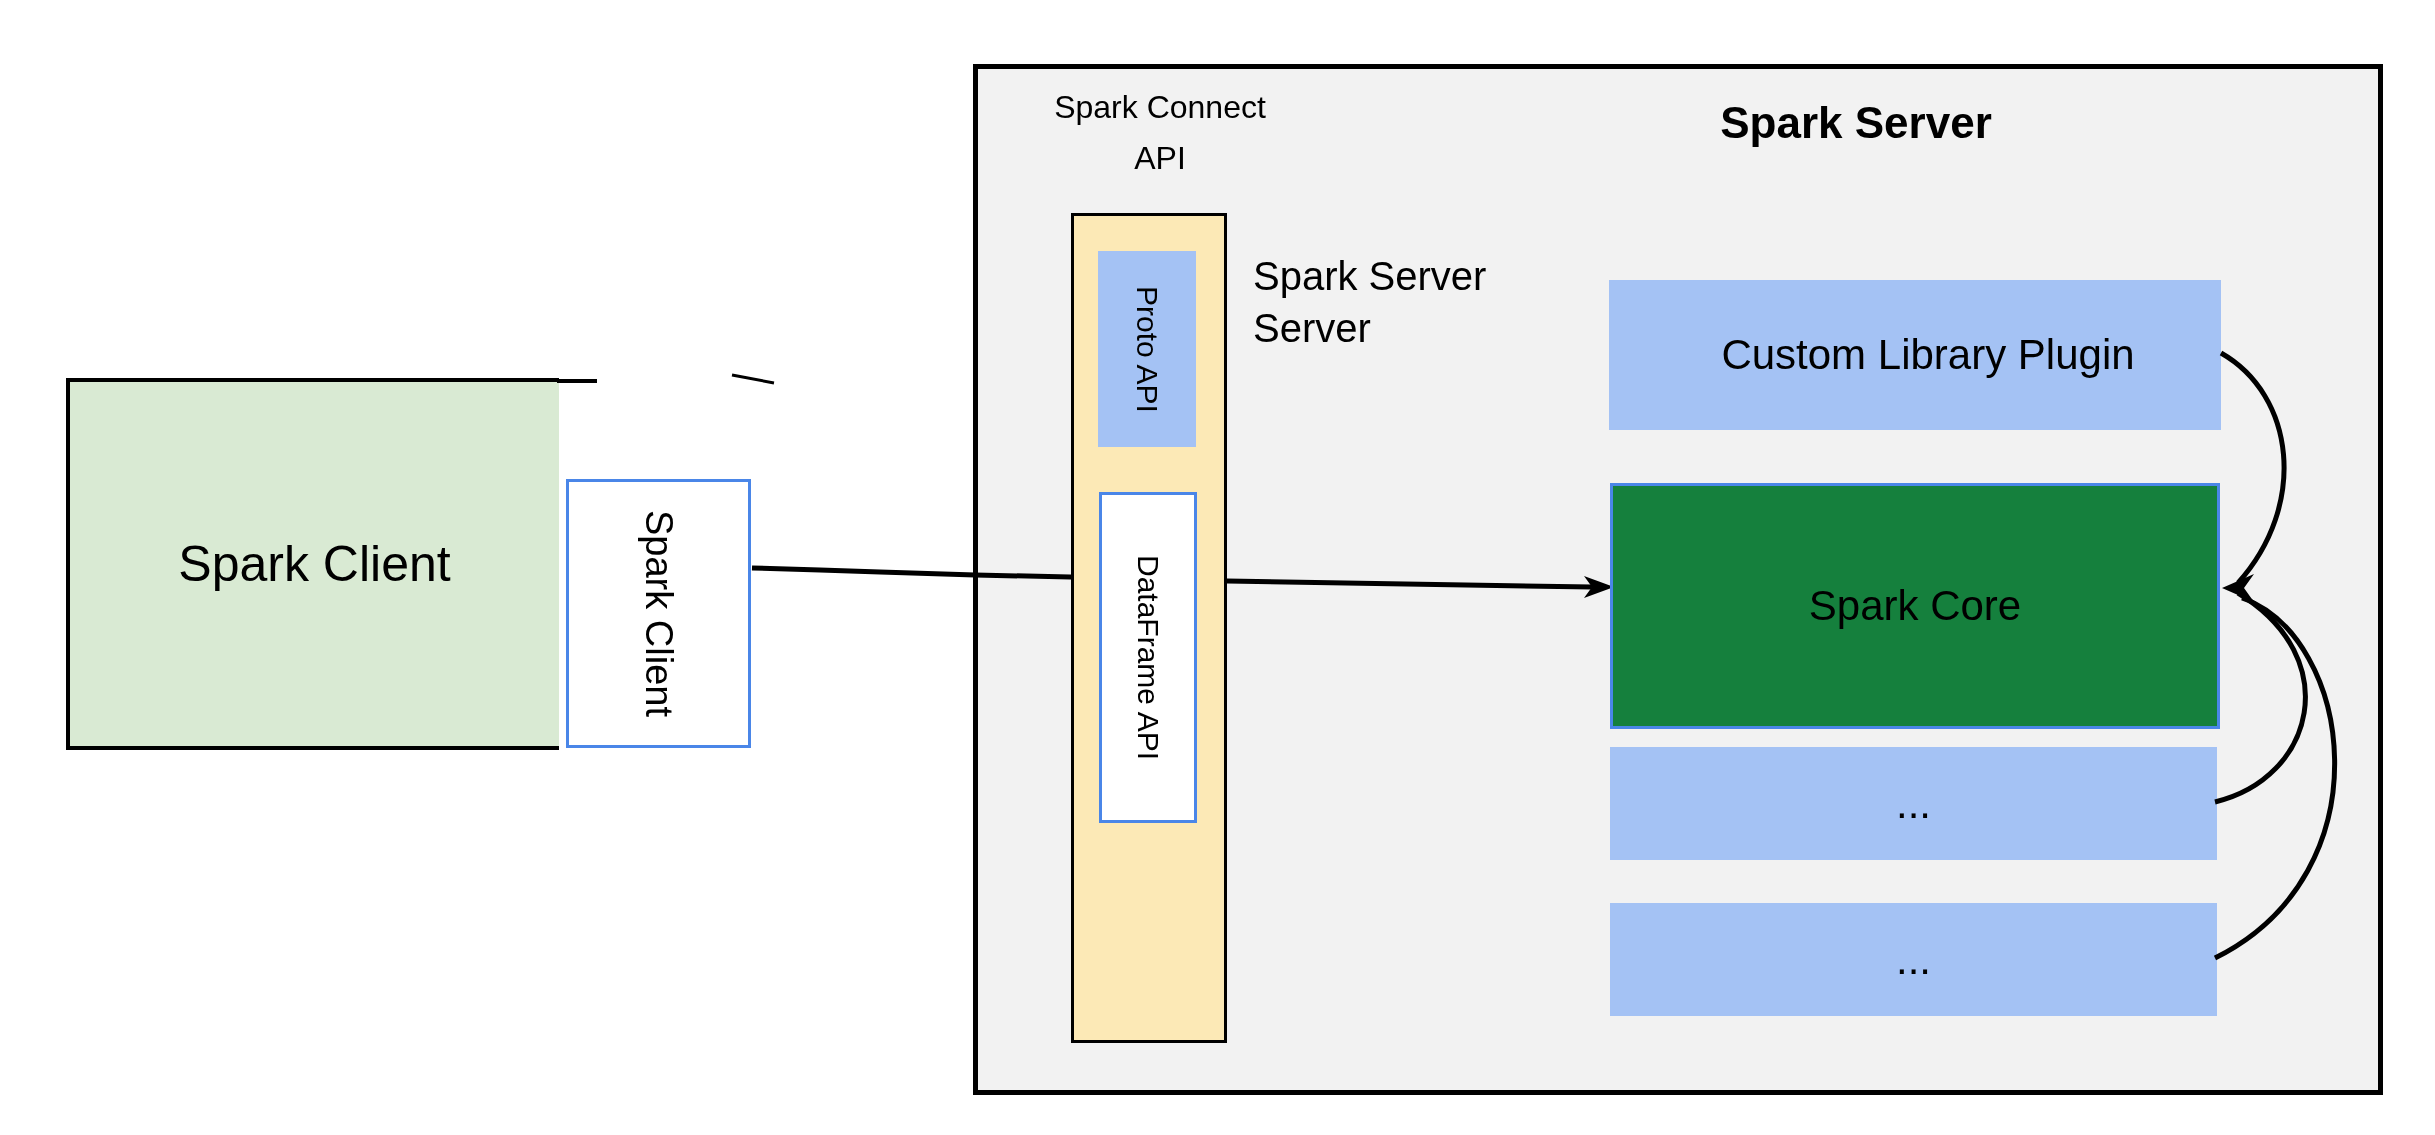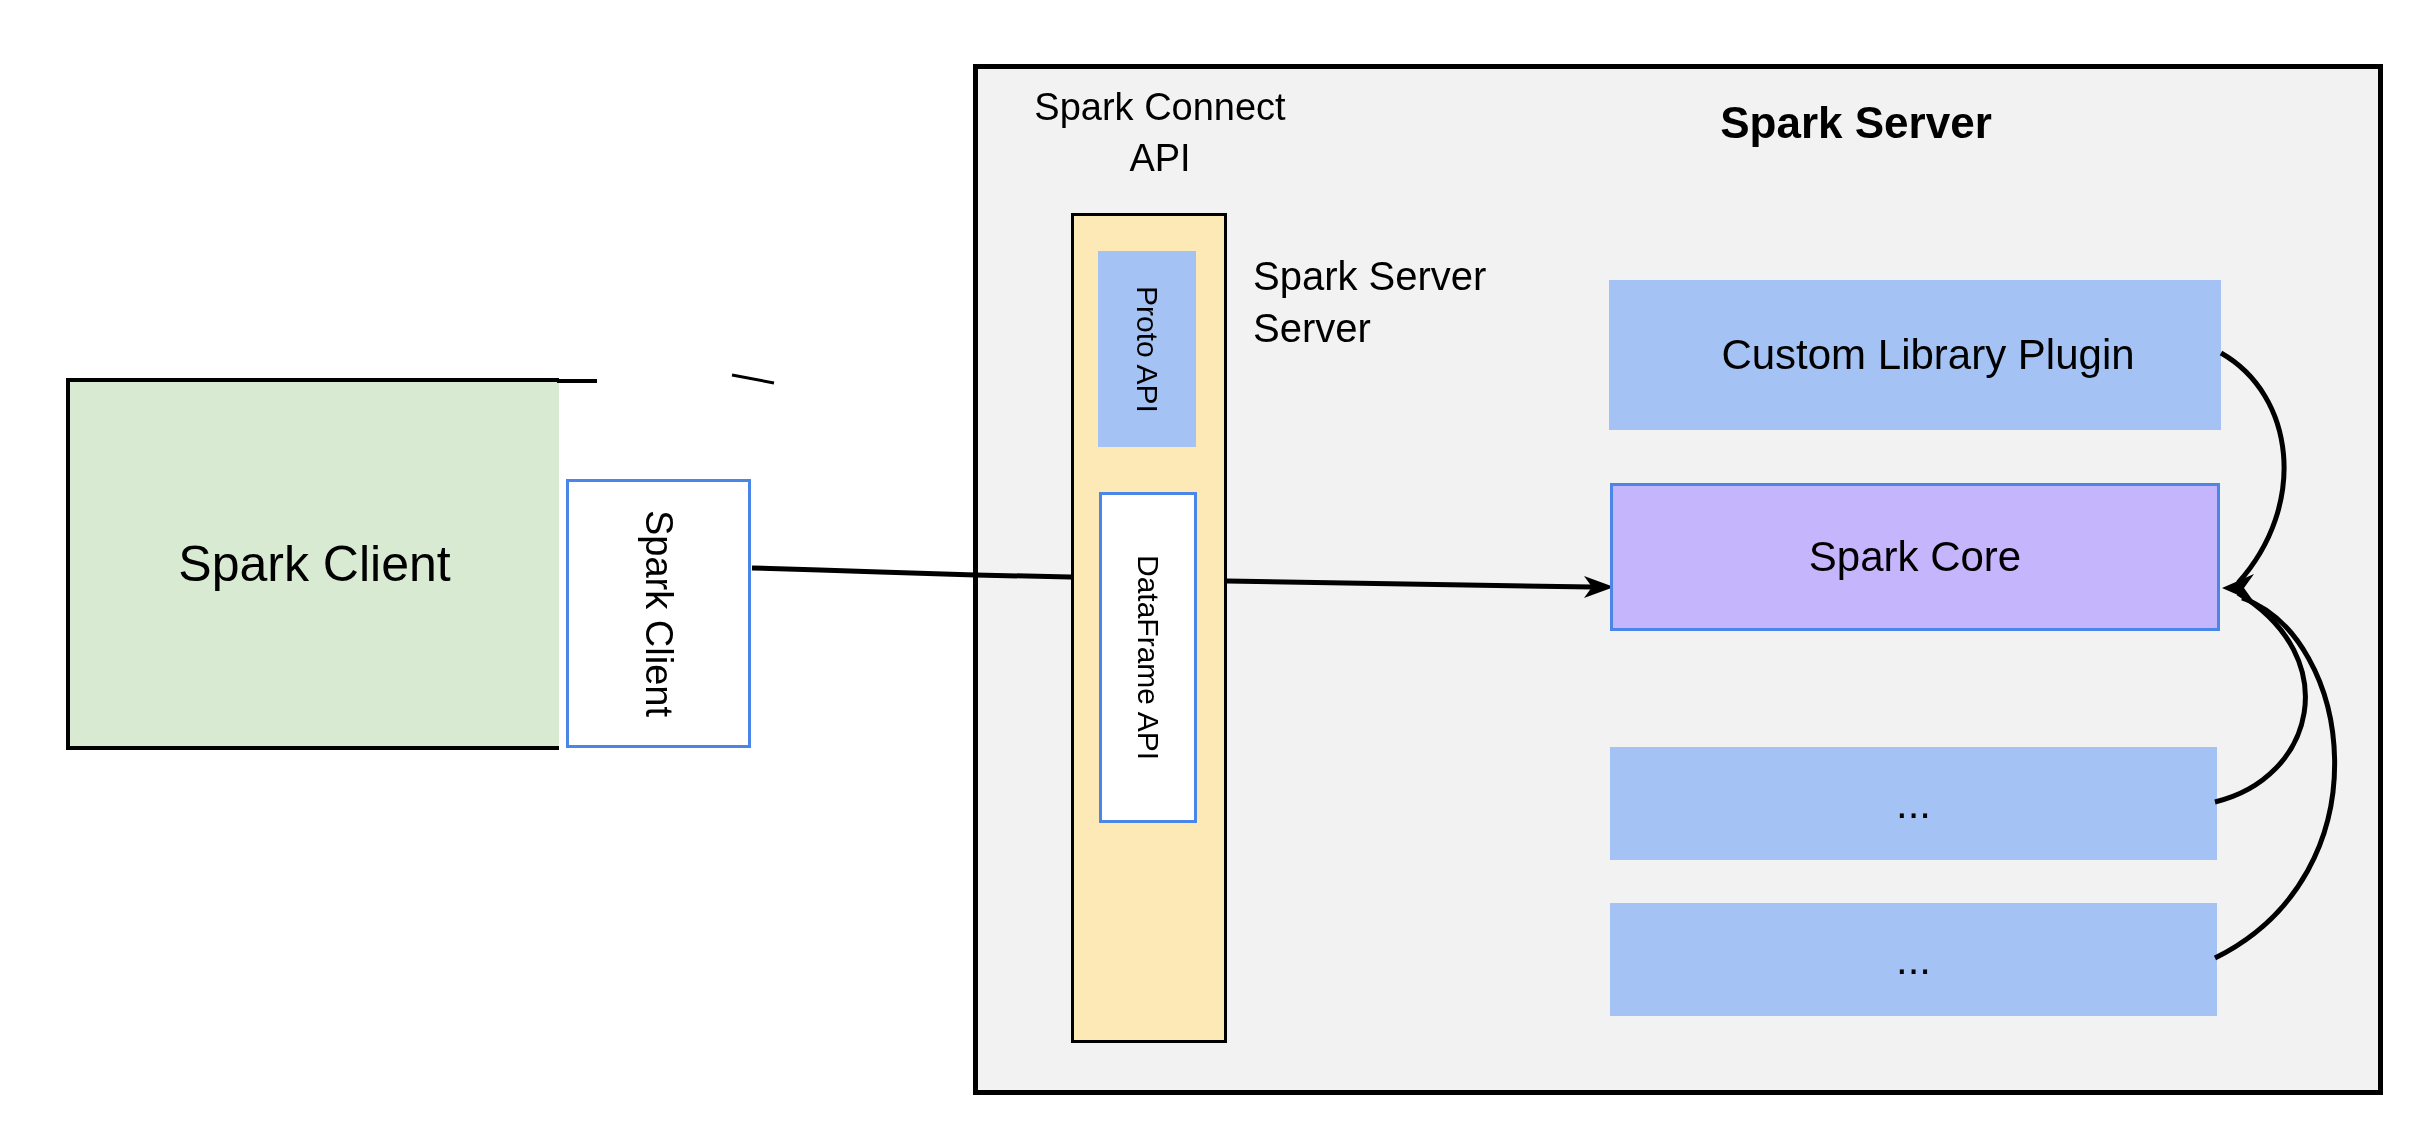--- a/index.html
+++ b/index.html
@@ -37,21 +37,21 @@
   }
   .vtext{writing-mode:vertical-rl; white-space:nowrap;}
 
   
   .gray-panel{
     left:973px; top:64px; width:1410px; height:1031px;
     background:var(--gray_panel); border:5px solid var(--line);
   }
   .connect-title{
     left:1010px; top:82px; width:300px;
-    font-size:38px; line-height:51px; text-align:center;
+    font-size:32px; line-height:51px; text-align:center;
   }
   .yellow-bar{
     left:1071px; top:213px; width:156px; height:830px;
     background:var(--yellow); border:3px solid var(--line);
   }
   .proto-api{
     left:1098px; top:251px; width:98px; height:196px;
     background:var(--blue_light); font-size:30px;
   }
   .dataframe-api{
@@ -66,22 +66,22 @@
   
   .server-title{
     left:1656px; top:98px; width:400px; text-align:center;
     font-size:44px; font-weight:bold;
   }
   .custom-plugin{
     left:1609px; top:280px; width:612px; height:150px;
     background:var(--blue_light); font-size:42px;
   }
   .spark-core{
-    left:1610px; top:483px; width:610px; height:148px;
-    background:#c4b5fd; border:3px solid var(--blue_border); font-size:42px;
+    left:1610px; top:483px; width:610px; height:246px;
+    background:#15803d; border:3px solid var(--blue_border); font-size:42px;
   }
   .more-box{
     left:1610px; width:607px; height:113px;
     background:var(--blue_light); font-size:42px;
   }
   .more-1{top:747px;}
   .more-2{top:903px;}
 </style>
 </head>
 <body>

